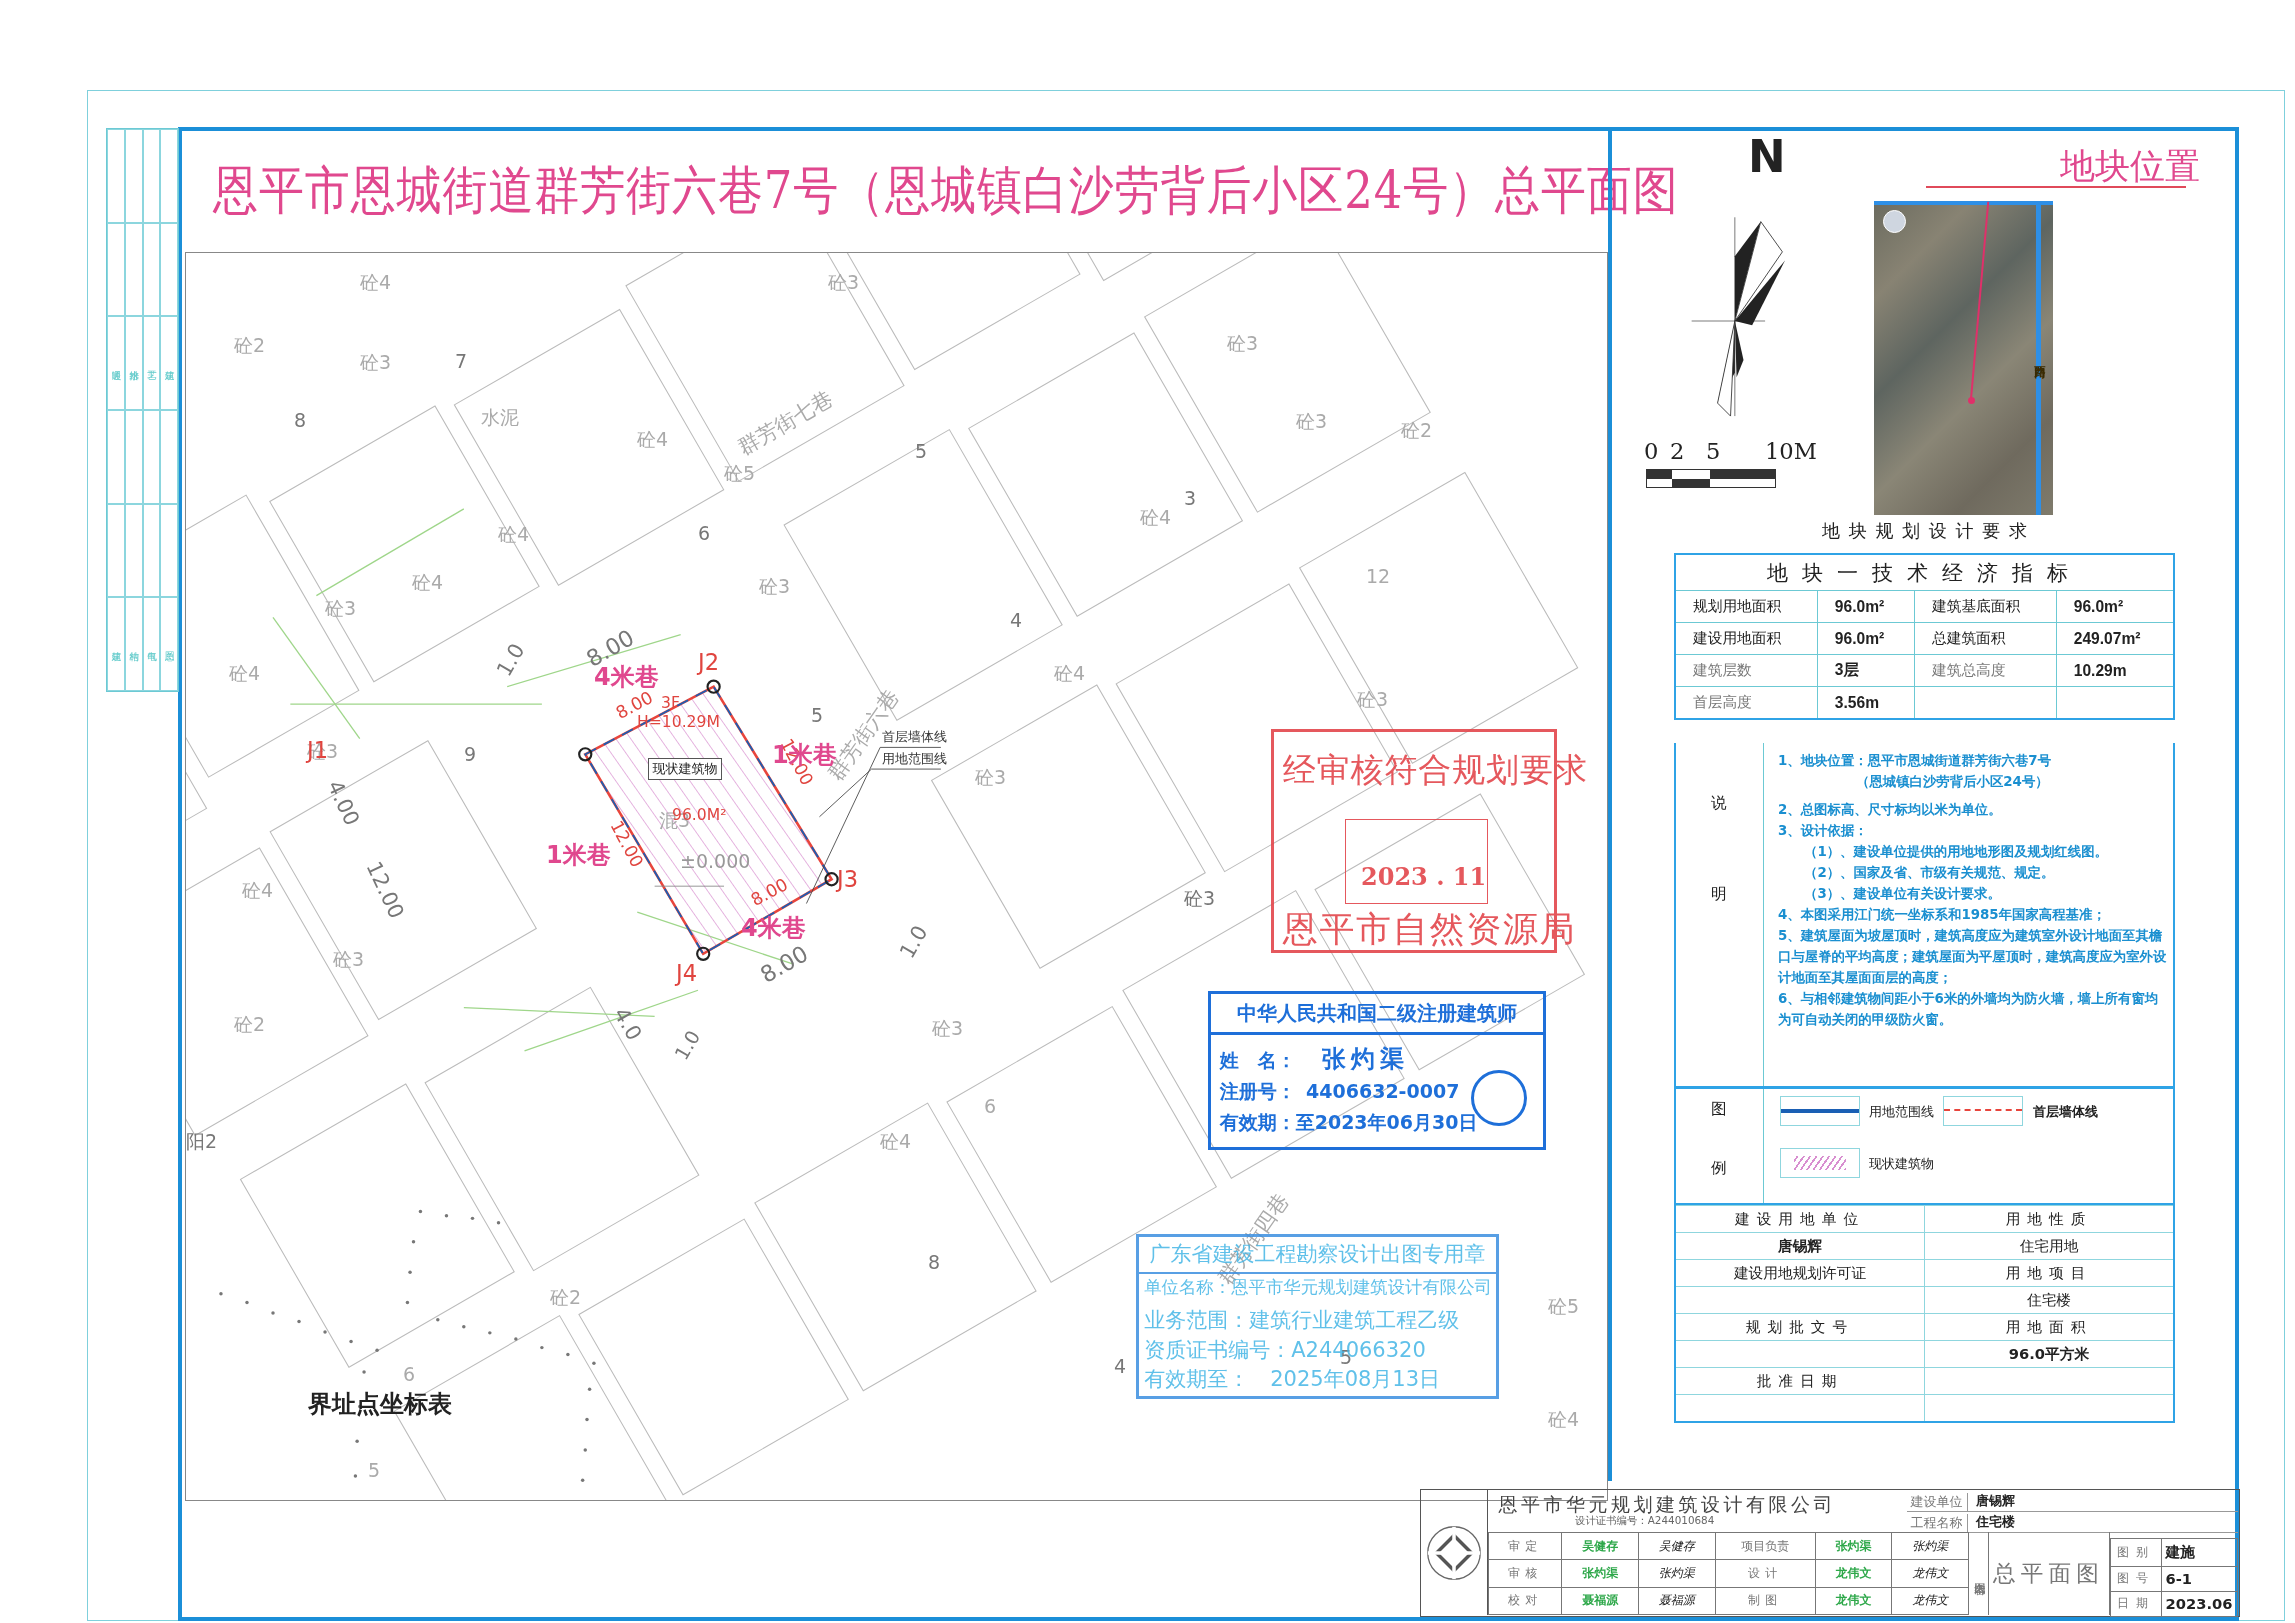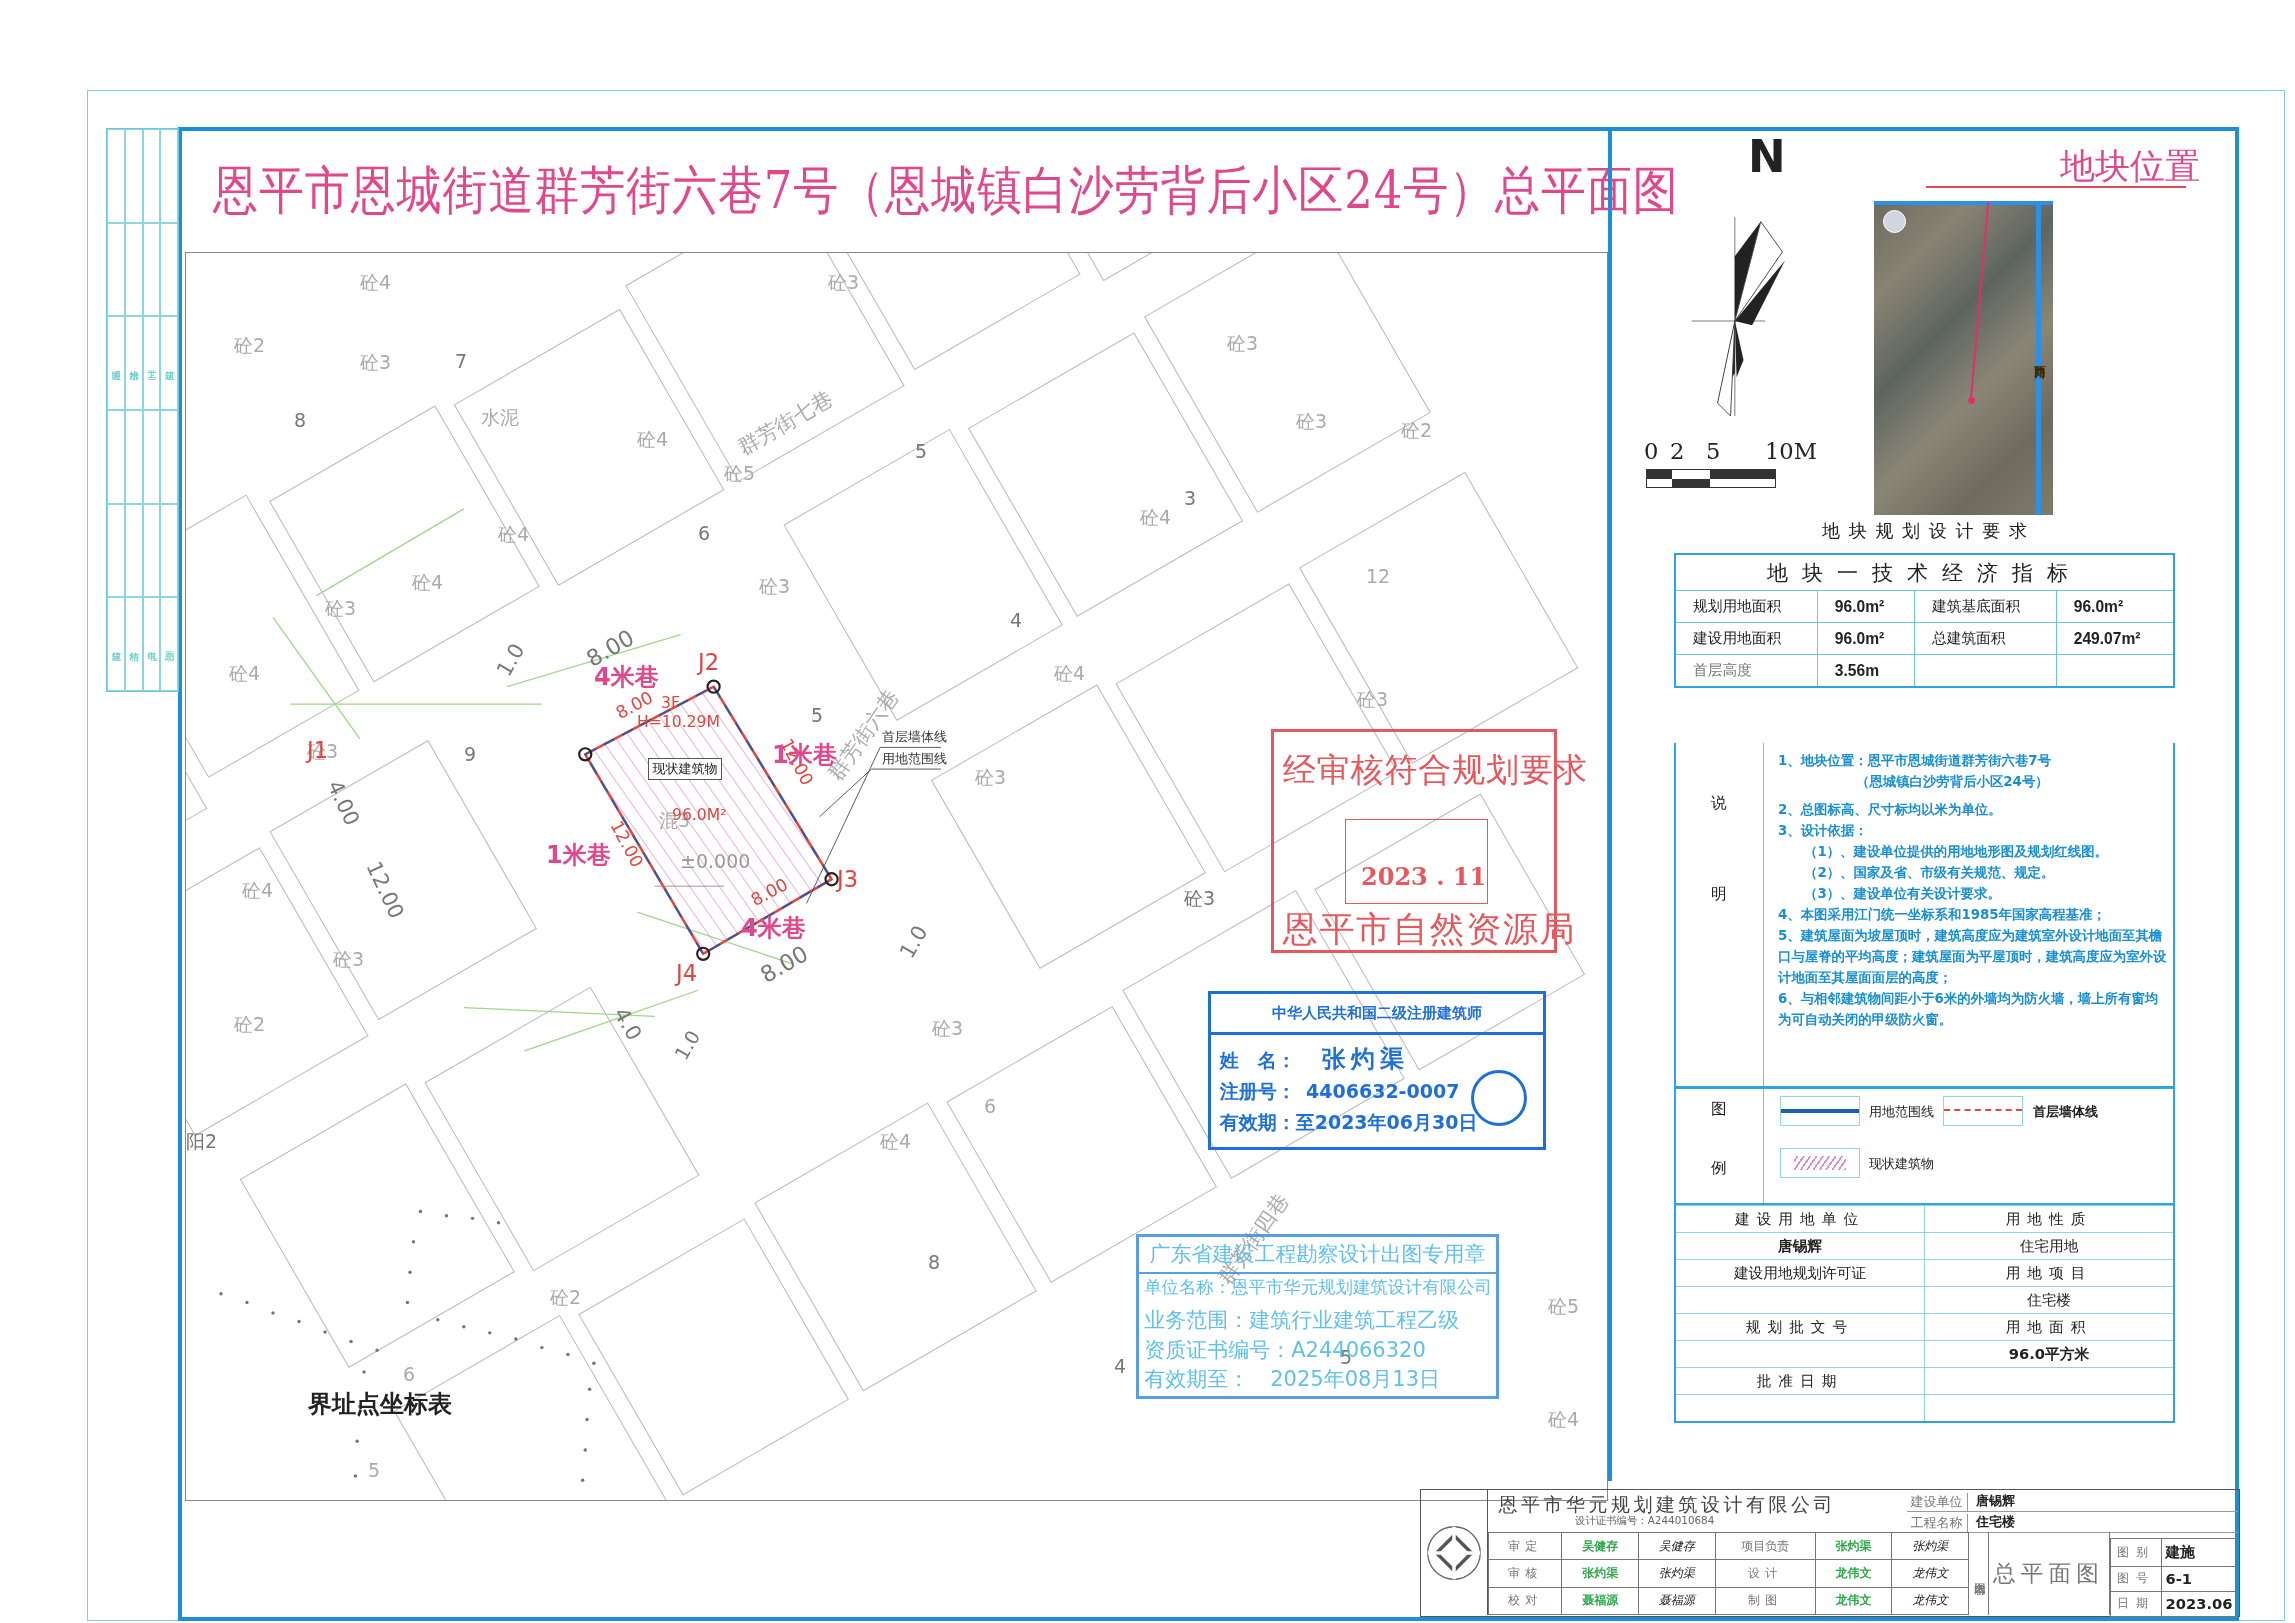--- a/index.html
+++ b/index.html
@@ -64,21 +64,21 @@
   .tb-content table{position:absolute;left:141px;top:0;width:128px;height:79px;border-collapse:collapse;margin-top:6px;}
   .tb-content td{border:0.9px solid #777;font-size:12px;}
   .tb-content .k{color:#777;width:48px;text-align:center;letter-spacing:7px;}
   .tb-content .v{font-size:14.7px;font-weight:bold;padding-left:3.5px;}
   .stamp-red{left:1271px;top:729px;width:286px;height:224px;border:3.5px solid #e3474c;color:#e3474c;opacity:.9;box-sizing:border-box;}
   .stamp-red .l1{position:absolute;left:8.7px;top:15.6px;font-size:33px;font-family:"DejaVu Serif",serif;letter-spacing:0.9px;white-space:nowrap;}
   .stamp-red .inner{position:absolute;left:71px;top:87px;width:141px;height:83px;border:1.7px solid #e3474c;}
   .stamp-red .date{position:absolute;left:87px;top:130px;font-size:24px;font-weight:bold;font-family:"DejaVu Serif",serif;}
   .stamp-red .l3{position:absolute;left:8.7px;top:174px;font-size:35px;font-family:"DejaVu Serif",serif;letter-spacing:1.7px;white-space:nowrap;}
   .stamp-blue{left:1208px;top:991px;width:338px;height:159px;border:3.5px solid #1e6fd9;color:#1e6fd9;box-sizing:border-box;}
-  .stamp-blue .head{position:absolute;left:0;top:0;width:100%;height:38px;border-bottom:3.5px solid #1e6fd9;font-size:15px;font-weight:bold;text-align:center;line-height:38px;white-space:nowrap;}
+  .stamp-blue .head{position:absolute;left:0;top:0;width:100%;height:38px;border-bottom:3.5px solid #1e6fd9;font-size:20px;font-weight:bold;text-align:center;line-height:38px;white-space:nowrap;}
   .stamp-blue .r{position:absolute;left:8.7px;font-size:19px;font-weight:bold;white-space:nowrap;}
   .stamp-blue .emblem{position:absolute;right:15.6px;top:76px;width:50px;height:50px;border:3.5px solid #1e6fd9;border-radius:50%;}
   .stamp-cyan{left:1136px;top:1234px;width:363px;height:165px;border:3.5px solid #3b8fe0;color:#45b6e6;box-sizing:border-box;opacity:.85;}
   .stamp-cyan .head{position:absolute;left:0;top:0;width:100%;height:35px;border-bottom:2.6px solid #3b8fe0;font-size:21px;text-align:center;line-height:35px;white-space:nowrap;}
   .stamp-cyan .r{position:absolute;left:5.2px;font-size:21px;white-space:nowrap;}
   .coord-label{left:308px;top:1388px;font-size:24px;font-weight:bold;color:#222;}
   .dl{position:absolute;font-size:19px;color:#aaa;font-family:"DejaVu Sans",sans-serif;white-space:nowrap;}
   .pink{color:#e0488e;font-weight:bold;font-size:24px;position:absolute;white-space:nowrap;}
   .red{color:#e0453f;position:absolute;white-space:nowrap;}
 </style>
@@ -342,20 +342,26 @@
     <td>建筑基底面积</td>
     <td class="val">96.0m²</td>
   </tr>
   <tr>
     <td>建设用地面积</td>
     <td class="val">96.0m²</td>
     <td>总建筑面积</td>
     <td class="val">249.07m²</td>
   </tr>
   <tr>
+    <td style="color:#777;">建筑层数</td>
+    <td class="val">3层</td>
+    <td style="color:#777;">建筑总高度</td>
+    <td class="val">10.29m</td>
+  </tr>
+  <tr>
     <td style="color:#777;">首层高度</td>
     <td class="val">3.56m</td>
     <td></td>
     <td class="val"></td>
   </tr>
 </tbody>
   </table>
 
 <div class="abs notes-box">
   <div class="notes-side">

